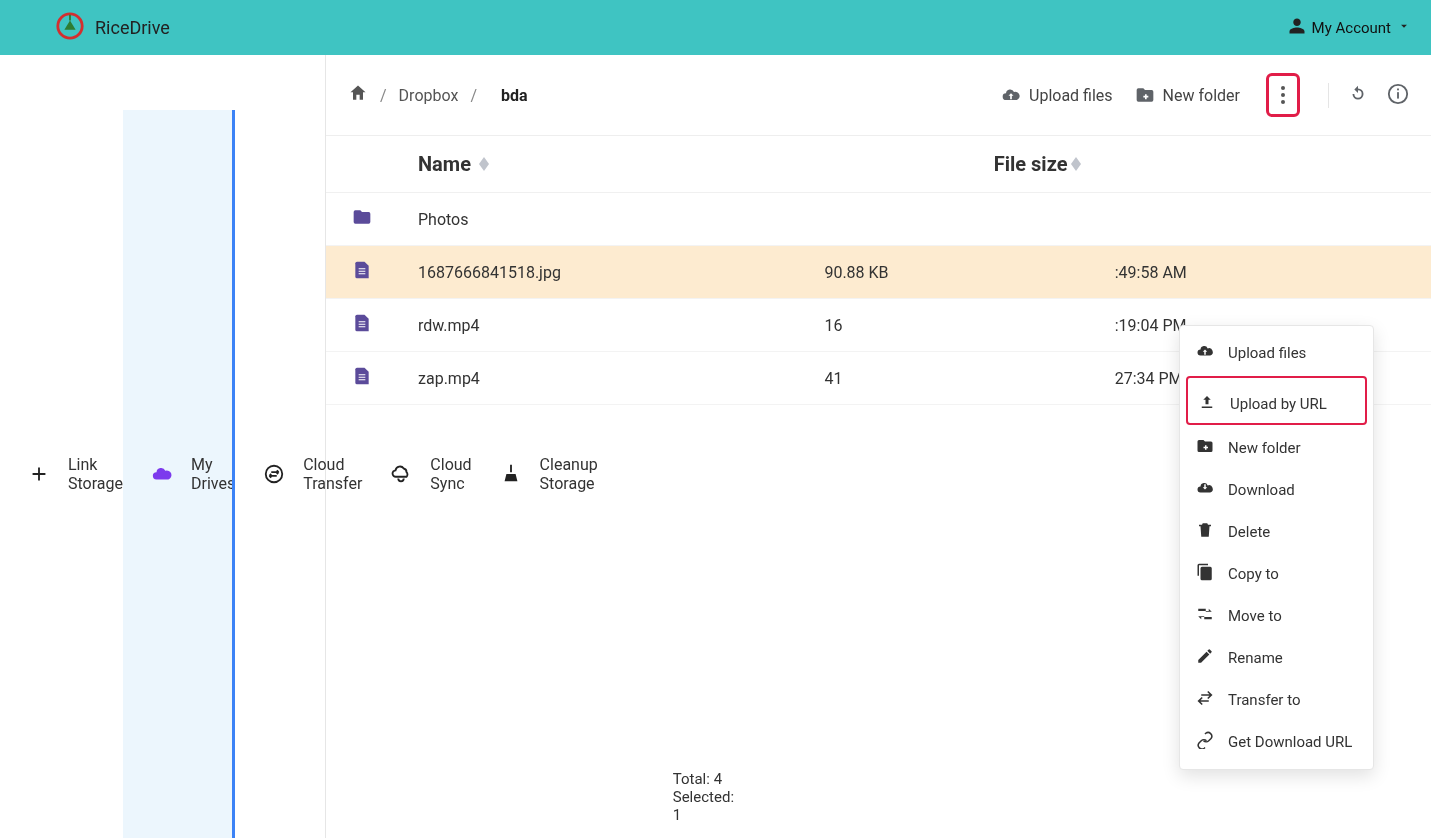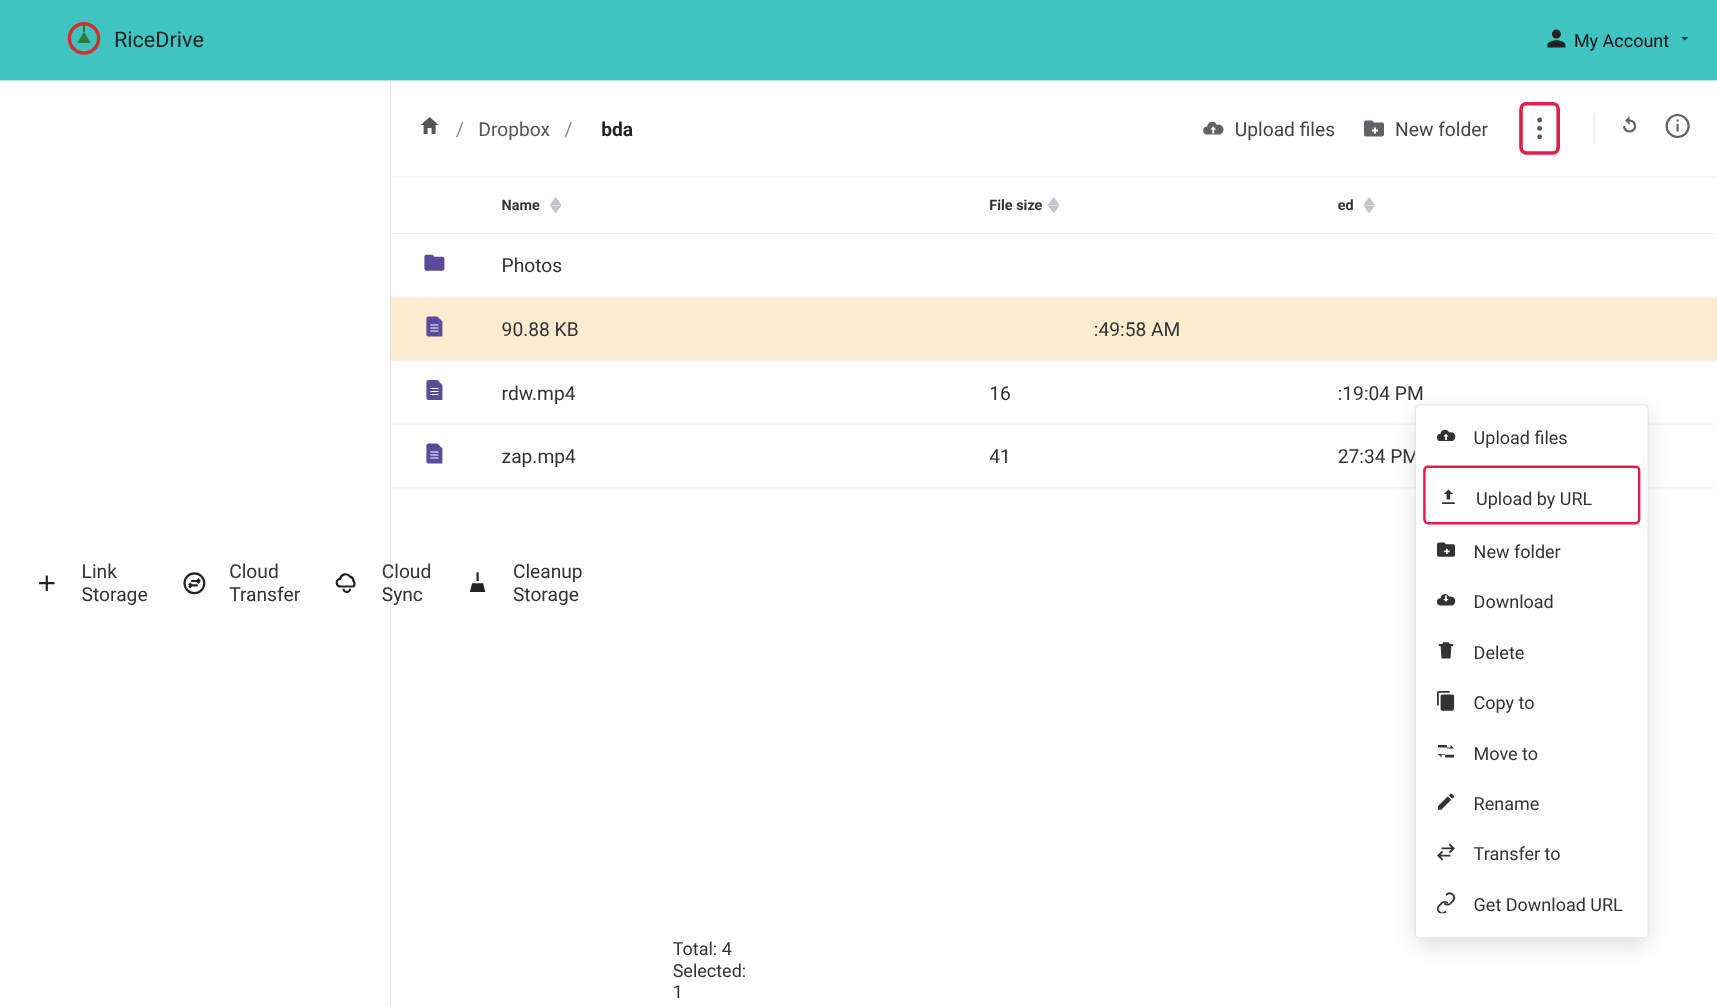--- a/index.html
+++ b/index.html
@@ -7,21 +7,21 @@
     font-family: -apple-system, BlinkMacSystemFont, "Segoe UI", Roboto, Arial, sans-serif;
     font-size: 14px;
     color: #333;
     width: 1431px;
     height: 838px;
     overflow: hidden;
     background: #fff;
   }
   
   .header {
-    height: 67px;
+    height: 55px;
     background: #3fc4c2;
     display: flex;
     align-items: center;
     justify-content: space-between;
     padding: 0 20px 0 55px;
   }
   .brand { display: flex; align-items: center; gap: 10px; }
   .brand-name { font-size: 18px; color: #222; }
   .account-menu { display: flex; align-items: center; gap: 6px; color: #111; cursor: pointer; font-size: 15px;}
   .account-menu svg { fill: #222; }
@@ -93,21 +93,21 @@
     border: 3px solid #e11d48; border-radius: 6px; padding: 2px 2px;
     margin-left: 10px;
   }
   .right-icons { display: flex; align-items: center; gap: 18px; margin-left: 18px; padding-left: 18px; border-left: 1px solid #e5e5e5;}
   .right-icons svg { width: 22px; height: 22px; fill: #5f6368; cursor:pointer;}
   .thead {
     display: flex; align-items: center;
     padding: 16px 26px;
     color: #333;
     font-weight: 700;
-    font-size: 12px;
+    font-size: 20px;
     border-bottom: 1px solid #f0f0f0;
   }
   .col-icon { width: 66px; }
   .col-name { flex: 1.4; display:flex; align-items:center; gap:8px;}
   .col-size { flex: 1; display:flex; align-items:center; gap:4px;}
   .col-mod  { flex: 1; display:flex; align-items:center; gap:8px;}
   .sort-ind { display:inline-flex; flex-direction:column; line-height:0; }
   .sort-ind svg { width:10px; height:7px; fill:#c0c4cc;}
   .trow {
     display: flex; align-items: center;
@@ -179,20 +179,26 @@
 
 <div class="body">
 
   <div class="sidebar">
     <div class="sidebar-item">
       <svg class="icon" viewBox="0 0 24 24">
           <path fill="#222" d="M19 13h-6v6h-2v-6H5v-2h6V5h2v6h6v2z"></path>
         </svg>
       <span>Link Storage</span>
     </div>
+    <div class="sidebar-item active">
+      <svg class="icon" viewBox="0 0 24 24">
+          <path fill="#7c3aed" d="M19 18H6a4 4 0 010-8 5 5 0 019.6-1.5A4.5 4.5 0 0119 18z"></path>
+        </svg>
+      <span>My Drives</span>
+    </div>
     <div class="sidebar-item">
       <svg class="icon" viewBox="0 0 24 24">
           <circle cx="12" cy="12" r="9" fill="none" stroke="#222" stroke-width="2"></circle>
           <path fill="none" stroke="#222" stroke-width="2" d="M9 10h8m0 0l-2-2m2 2l-2 2M15 14H7m0 0l2 2m-2-2l2-2"></path>
         </svg>
       <span>Cloud Transfer</span>
     </div>
     <div class="sidebar-item">
       <svg class="icon" viewBox="0 0 24 24">
           <path fill="none" stroke="#222" stroke-width="2" d="M18 10a4 4 0 00-3-4A5 5 0 006 8a3.5 3.5 0 00.5 7H18a3.5 3.5 0 000-5z"></path>
@@ -282,31 +288,20 @@
         <span>File size</span>
         <span class="sort-ind">
           <svg viewBox="0 0 10 7">
               <path d="M5 0l5 7H0z"></path>
             </svg>
           <svg viewBox="0 0 10 7">
               <path d="M5 7L0 0h10z"></path>
             </svg>
         </span>
       </div>
-      <div class="col-mod">
-        <span>ed</span>
-        <span class="sort-ind">
-          <svg viewBox="0 0 10 7">
-              <path d="M5 0l5 7H0z"></path>
-            </svg>
-          <svg viewBox="0 0 10 7">
-              <path d="M5 7L0 0h10z"></path>
-            </svg>
-        </span>
-      </div>
     </div>
 
     <div id="table-body">
         <div class="trow">
           <div class="col-icon"><svg viewBox="0 0 24 24">
               <path fill="#5b4b9a" d="M10 4H4a2 2 0 00-2 2v12a2 2 0 002 2h16a2 2 0 002-2V8a2 2 0 00-2-2h-8l-2-2z"></path>
             </svg></div>
           <div class="col-name">
             <span>Photos</span>
           </div>
@@ -315,20 +310,23 @@
           </div>
           <div class="col-mod">
             <span></span>
           </div>
         </div>
         <div class="trow selected">
           <div class="col-icon"><svg viewBox="0 0 24 24">
               <path fill="#5b4b9a" d="M6 2h9l5 5v15a0 0 0 010 0H6a2 2 0 01-2-2V4a2 2 0 012-2z"></path>
               <path fill="#fff" d="M8 10h8v1H8zm0 3h8v1H8zm0 3h8v1H8z"></path>
             </svg></div>
+          <div class="col-name">
+            <span>1687666841518.jpg</span>
+          </div>
           <div class="col-size">
             <span>90.88 KB</span>
           </div>
           <div class="col-mod">
             <span>:49:58 AM</span>
           </div>
         </div>
         <div class="trow">
           <div class="col-icon"><svg viewBox="0 0 24 24">
               <path fill="#5b4b9a" d="M6 2h9l5 5v15a0 0 0 010 0H6a2 2 0 01-2-2V4a2 2 0 012-2z"></path>

